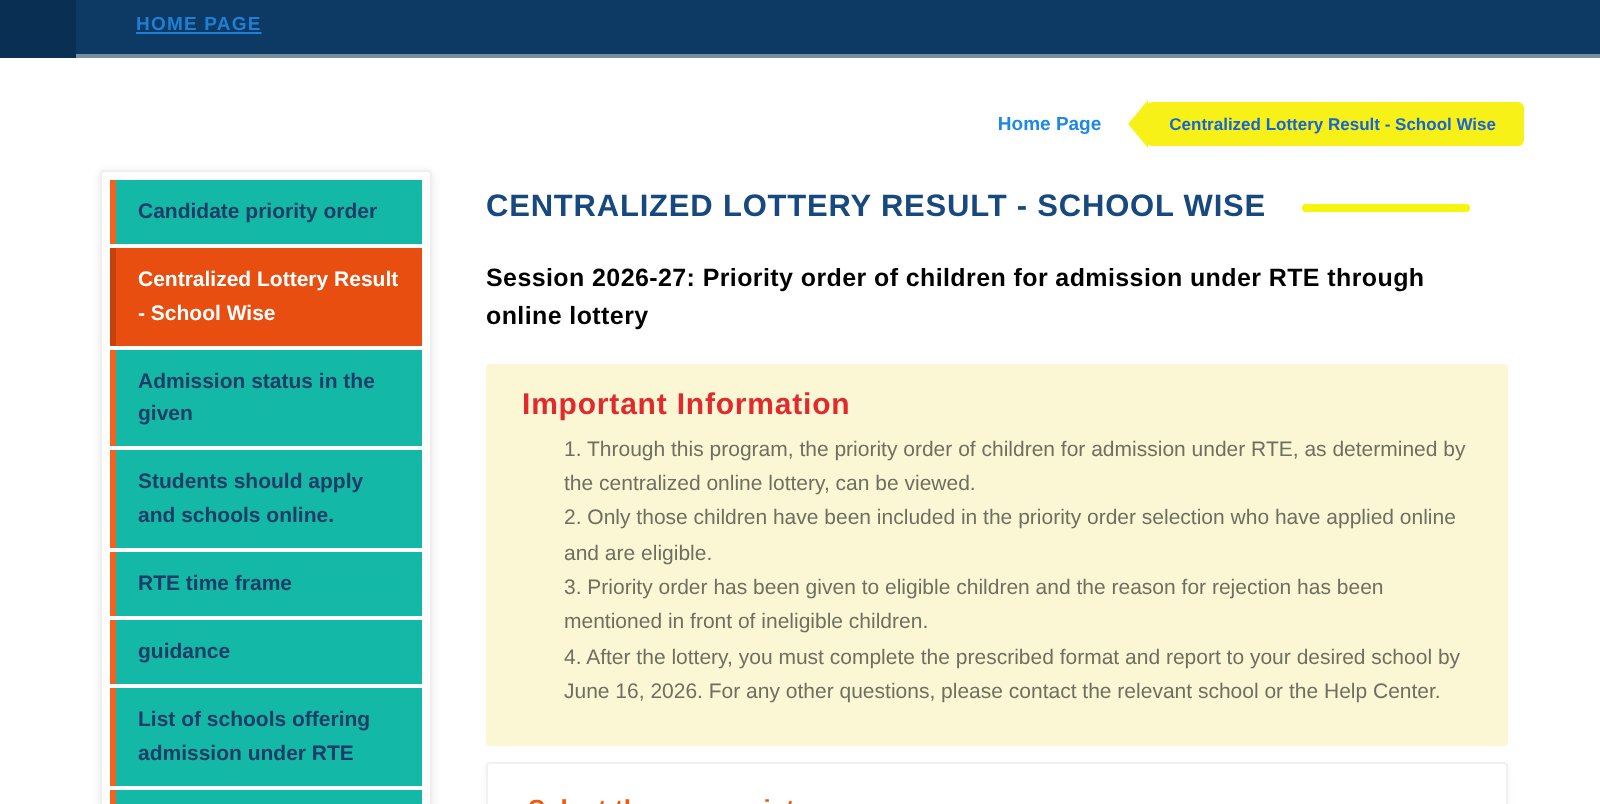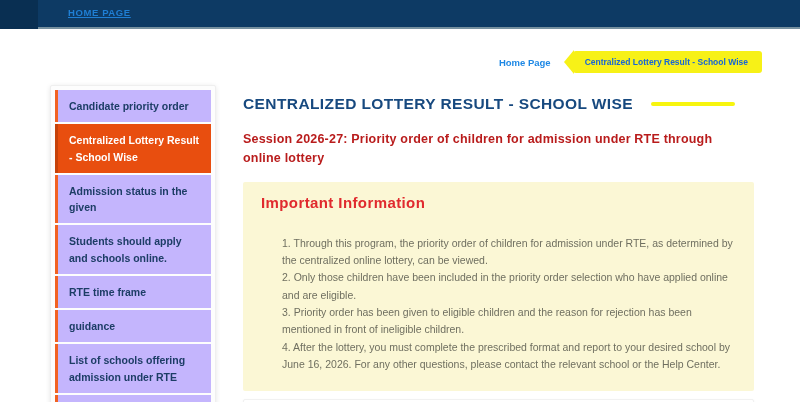--- a/index.html
+++ b/index.html
@@ -22,38 +22,38 @@
     font-weight:bold; padding:6px 14px 6px 12px; border-radius:3px; white-space:nowrap; }
   .crumb-tag::before { content:""; position:absolute; left:-9px; top:50%;
     transform:translateY(-50%); width:0; height:0;
     border-top:12px solid transparent; border-bottom:12px solid transparent;
     border-right:10px solid #f7f117; }
 
   
   .sidebar { position:absolute; left:50px; top:85px; width:166px; height:330px;
     background:#fdfdfd; border:1px solid #efefef; border-radius:2px;
     box-shadow:0 1px 5px rgba(0,0,0,0.10); padding:4px; }
-  .side-item { display:block; background:#c4b5fd; border-left:3px solid #f26222;
+  .side-item { display:block; background:#14b8a6; border-left:3px solid #f26222;
     margin-bottom:2px; padding:8px 8px 8px 11px; font-size:10.5px; font-weight:600;
     line-height:1.55; color:#1d3d66; cursor:pointer; }
   .side-item.active { background:#e84e0f; border-left-color:#c6420a; color:#ffffff; }
 
   
   .main { position:absolute; left:243px; top:95px; width:511px; }
   .title-row { display:flex; align-items:center; }
   .page-title { font-size:15.5px; font-weight:bold; color:#17497f; letter-spacing:0.4px; }
   .title-dash { width:84px; height:4px; background:#f7f50e; border-radius:2px;
     margin-left:18px; flex:0 0 auto; }
   .subtitle { margin-top:17px; width:492px; font-size:12.5px; font-weight:bold;
-    color:#b91c1c; line-height:1.55; letter-spacing:0.2px; }
+    color:#000000; line-height:1.55; letter-spacing:0.2px; }
 
   .info-box { margin-top:13px; background:#fbf7d5; border-radius:2px;
     padding:12px 14px 18px 18px; }
   .info-heading { font-size:15px; font-weight:bold; color:#e02a2e; letter-spacing:0.4px; }
-  .info-list { margin:24px 0 0 21px; }
+  .info-list { margin:6px 0 0 21px; }
   .info-item { font-size:10.5px; color:#6f6f60; line-height:1.65; }
 
   .select-card { margin-top:8px; background:#ffffff; border:1px solid #f1f1f1;
     border-radius:2px; box-shadow:0 1px 3px rgba(0,0,0,0.05); padding:15px 20px 25px 20px; }
   .select-heading { font-size:13px; font-weight:bold; color:#f2590f; letter-spacing:0.2px; }
 </style>
 </head>
 <body>
 
 <div class="topbar">

